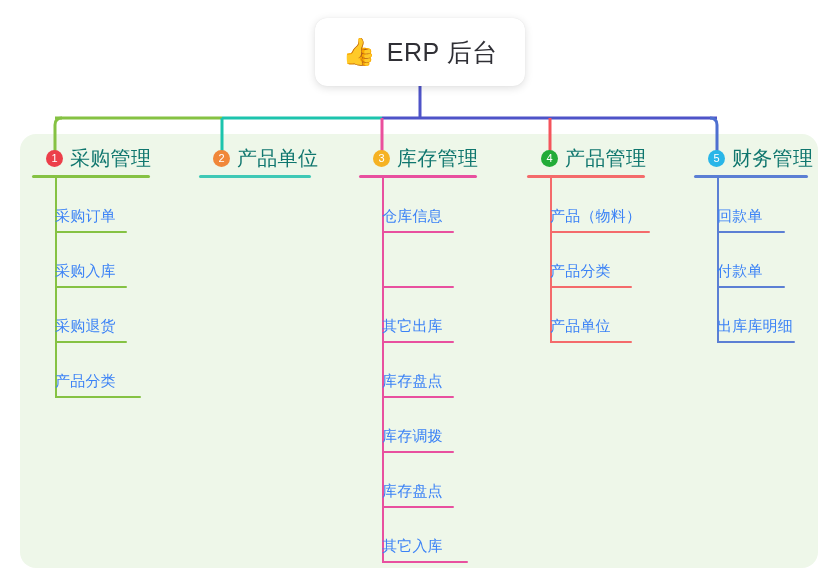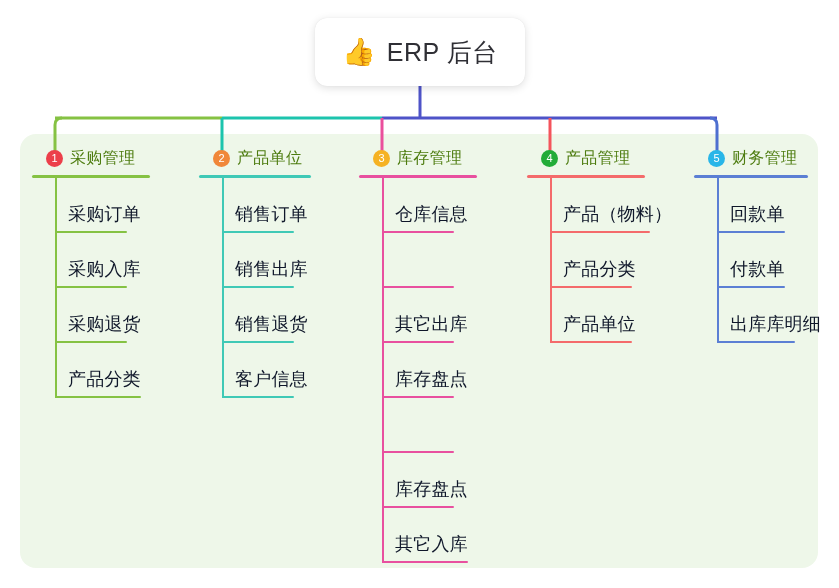--- a/index.html
+++ b/index.html
@@ -79,22 +79,22 @@
     width: 17px; height: 17px;
     border-radius: 50%;
     color: #ffffff;
     font-size: 11px;
     line-height: 17px;
     text-align: center;
     font-weight: normal;
     flex: none;
   }
   .col-title {
-    font-size: 16px;
-    color: #4d7c0f;
+    font-size: 20px;
+    color: #0f766e;
     white-space: nowrap;
     letter-spacing: 0.3px;
   }
   .col-rule {
     height: 3px;
     border-radius: 2px;
     margin-top: 5px;
   }
 
   
@@ -111,24 +111,24 @@
     bottom: 0;
   }
   .leaf {
     position: relative;
     height: 55px;
     display: flex;
     flex-direction: column;
     justify-content: flex-end;
   }
   .leaf-label {
-    font-size: 18px;
-    color: #0f172a;
+    font-size: 15px;
+    color: #3b82f6;
     white-space: nowrap;
-    padding-left: 13px;
+    padding-left: 0;
     padding-bottom: 5px;
     letter-spacing: 0.2px;
   }
   .leaf-rule {
     height: 2px;
     border-radius: 1px;
   }
 </style>
 </head>
 <body>
@@ -182,39 +182,20 @@
             <div class="leaf-rule" style="background: rgb(133, 194, 67); width: 86px;"></div>
           </div>
         </div>
       </div>
       <div class="column" style="left: 199px; width: 140px;">
         <div class="col-head">
           <span class="badge" style="background: rgb(240, 135, 57);">2</span>
           <span class="col-title">产品单位</span>
         </div>
         <div class="col-rule" style="background: rgb(63, 201, 182); width: 112px;"></div>
-        <div class="leaves">
-          <div class="spine" style="background: rgb(63, 201, 182);"></div>
-          <div class="leaf">
-            <div class="leaf-label">销售订单</div>
-            <div class="leaf-rule" style="background: rgb(63, 201, 182); width: 72px;"></div>
-          </div>
-          <div class="leaf">
-            <div class="leaf-label">销售出库</div>
-            <div class="leaf-rule" style="background: rgb(63, 201, 182); width: 72px;"></div>
-          </div>
-          <div class="leaf">
-            <div class="leaf-label">销售退货</div>
-            <div class="leaf-rule" style="background: rgb(63, 201, 182); width: 72px;"></div>
-          </div>
-          <div class="leaf">
-            <div class="leaf-label">客户信息</div>
-            <div class="leaf-rule" style="background: rgb(63, 201, 182); width: 72px;"></div>
-          </div>
-        </div>
       </div>
       <div class="column" style="left: 359px; width: 145px;">
         <div class="col-head">
           <span class="badge" style="background: rgb(245, 178, 35);">3</span>
           <span class="col-title">库存管理</span>
         </div>
         <div class="col-rule" style="background: rgb(232, 80, 159); width: 118px;"></div>
         <div class="leaves">
           <div class="spine" style="background: rgb(232, 80, 159);"></div>
           <div class="leaf">
@@ -226,20 +207,21 @@
           </div>
           <div class="leaf">
             <div class="leaf-label">其它出库</div>
             <div class="leaf-rule" style="background: rgb(232, 80, 159); width: 72px;"></div>
           </div>
           <div class="leaf">
             <div class="leaf-label">库存盘点</div>
             <div class="leaf-rule" style="background: rgb(232, 80, 159); width: 72px;"></div>
           </div>
           <div class="leaf">
+            <div class="leaf-label">库存调拨</div>
             <div class="leaf-rule" style="background: rgb(232, 80, 159); width: 72px;"></div>
           </div>
           <div class="leaf">
             <div class="leaf-label">库存盘点</div>
             <div class="leaf-rule" style="background: rgb(232, 80, 159); width: 72px;"></div>
           </div>
           <div class="leaf">
             <div class="leaf-label">其它入库</div>
             <div class="leaf-rule" style="background: rgb(232, 80, 159); width: 86px;"></div>
           </div>

